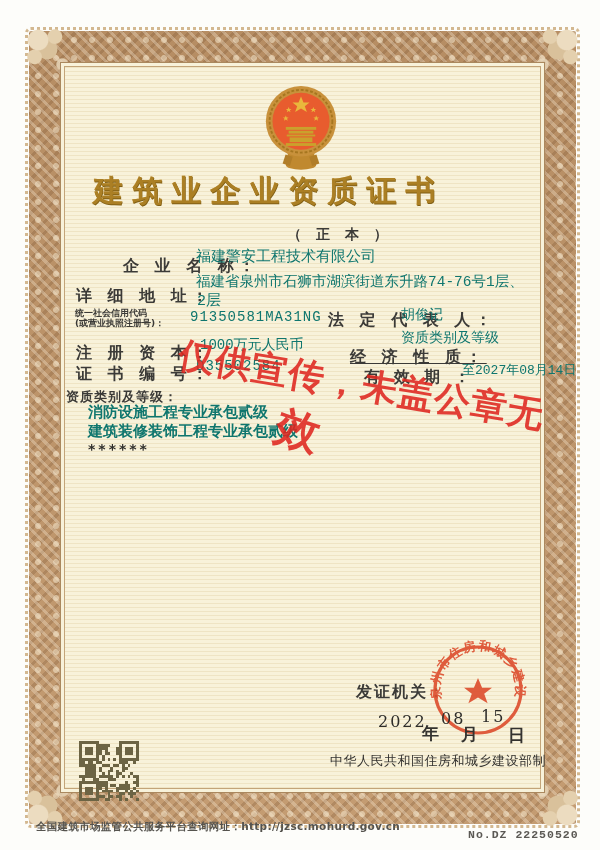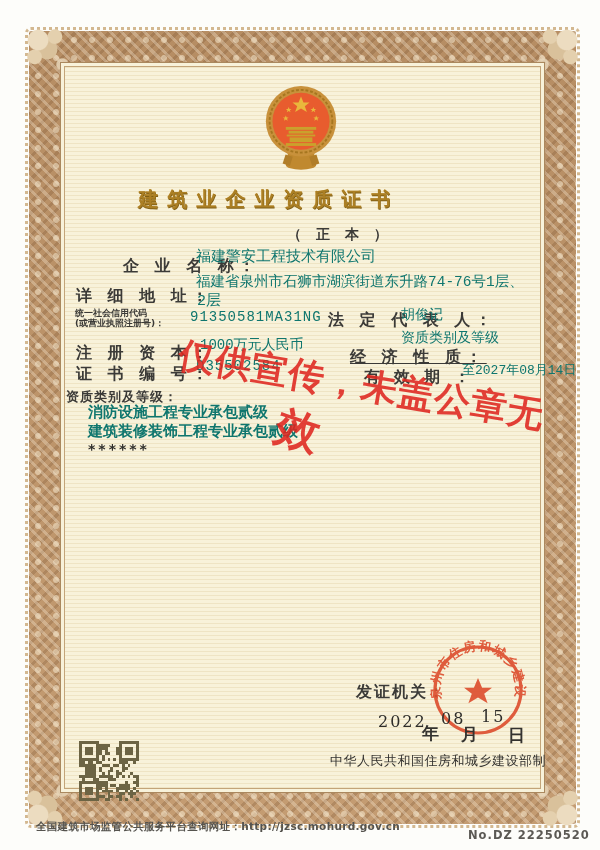--- a/index.html
+++ b/index.html
@@ -43,22 +43,22 @@
     filter:blur(.3px);
   }
   .corner.tl{left:-6px;top:-6px;}
   .corner.tr{right:-6px;top:-6px;transform:scaleX(-1);}
   .corner.bl{left:-6px;bottom:-6px;transform:scaleY(-1);}
   .corner.br{right:-6px;bottom:-6px;transform:scale(-1,-1);}
 
   
   .emblem{left:263px;top:79px;width:76px;height:94px;}
   .cert-title{
-    left:0;top:186px;width:538px;text-align:center;
-    font-size:20px;font-weight:bold;letter-spacing:9px;
+    left:0;top:171px;width:538px;text-align:center;
+    font-size:30px;font-weight:bold;letter-spacing:9px;
     color:#ab7f24;text-shadow:.6px .8px 0 #805f15, -.3px -.3px 0 #d8b36a;
     font-family:"DejaVu Sans","Liberation Sans",sans-serif;
   }
   .cert-subtitle{
     left:0;top:226px;width:600px;text-align:center;
     font-size:14px;font-weight:bold;letter-spacing:5px;color:#3c3b38;padding-left:40px;
   }
 
   
   .lbl{font-weight:bold;color:#3b3a37;font-size:16px;letter-spacing:5px;white-space:nowrap;}
@@ -105,21 +105,21 @@
   .d-day{left:481px;top:707px;}
   .d-d{left:508px;top:724px;}
   .ministry{left:330px;top:752px;font-size:13px;font-weight:normal;letter-spacing:.5px;color:#33322f;}
 
   
   .qr{left:79px;top:741px;width:60px;height:60px;display:grid;
       grid-template-columns:repeat(21,1fr);grid-template-rows:repeat(21,1fr);}
   .qr i{display:block;}
   .qr i.on{background:#6c6444;}
   .footer-query{left:36px;top:820px;font-size:10.5px;font-weight:bold;color:#55534e;letter-spacing:.3px;}
-  .footer-serial{left:468px;top:828px;font-size:11.5px;font-weight:bold;color:#5b5954;letter-spacing:1px;}
+  .footer-serial{left:468px;top:828px;font-size:11.5px;font-weight:bold;color:#5b5954;letter-spacing:1px;font-family:Liberation Mono, monospace;}
 </style>
 </head>
 <body>
 
 <div class="frame">
   <div class="band"></div>
   <div class="corner tl"></div>
   <div class="corner tr"></div>
   <div class="corner bl"></div>
   <div class="corner br"></div>

